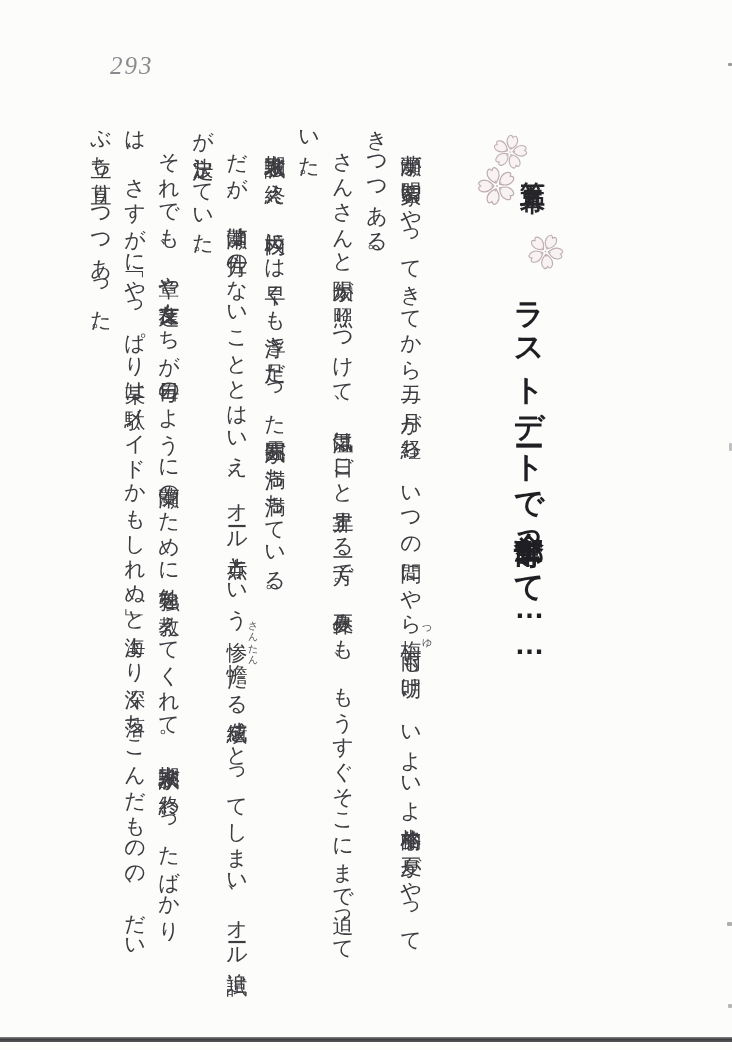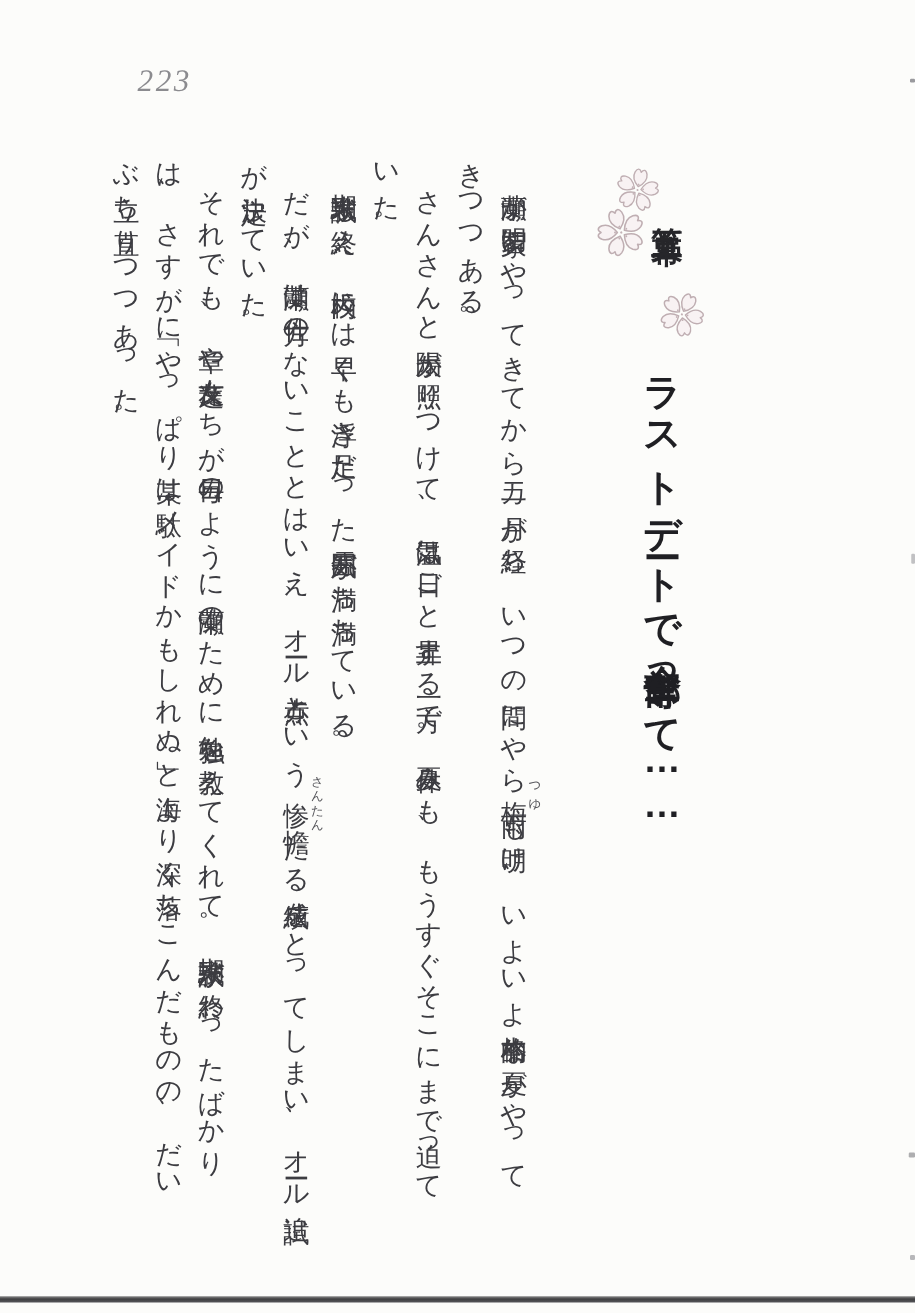--- a/index.html
+++ b/index.html
@@ -123,21 +123,21 @@
           <circle cx="6.2" cy="-2" r="1"></circle>
           <circle cx="3.8" cy="5.3" r="1"></circle>
           <circle cx="-3.8" cy="5.3" r="1"></circle>
           <circle cx="-6.2" cy="-2" r="1"></circle>
           <circle cx="0" cy="0" r="1.2"></circle>
         </g>
       </g>
     </defs>
   </svg>
 
-  <div class="page-number">223</div>
+  <div class="page-number">293</div>
 
   <svg class="flower flower-1" viewBox="-26 -26 52 52">
     <use href="#sakura"></use>
   </svg>
   <svg class="flower flower-2" viewBox="-26 -26 52 52">
     <use href="#sakura"></use>
   </svg>
   <svg class="flower flower-3" viewBox="-26 -26 52 52">
     <use href="#sakura"></use>
   </svg>

